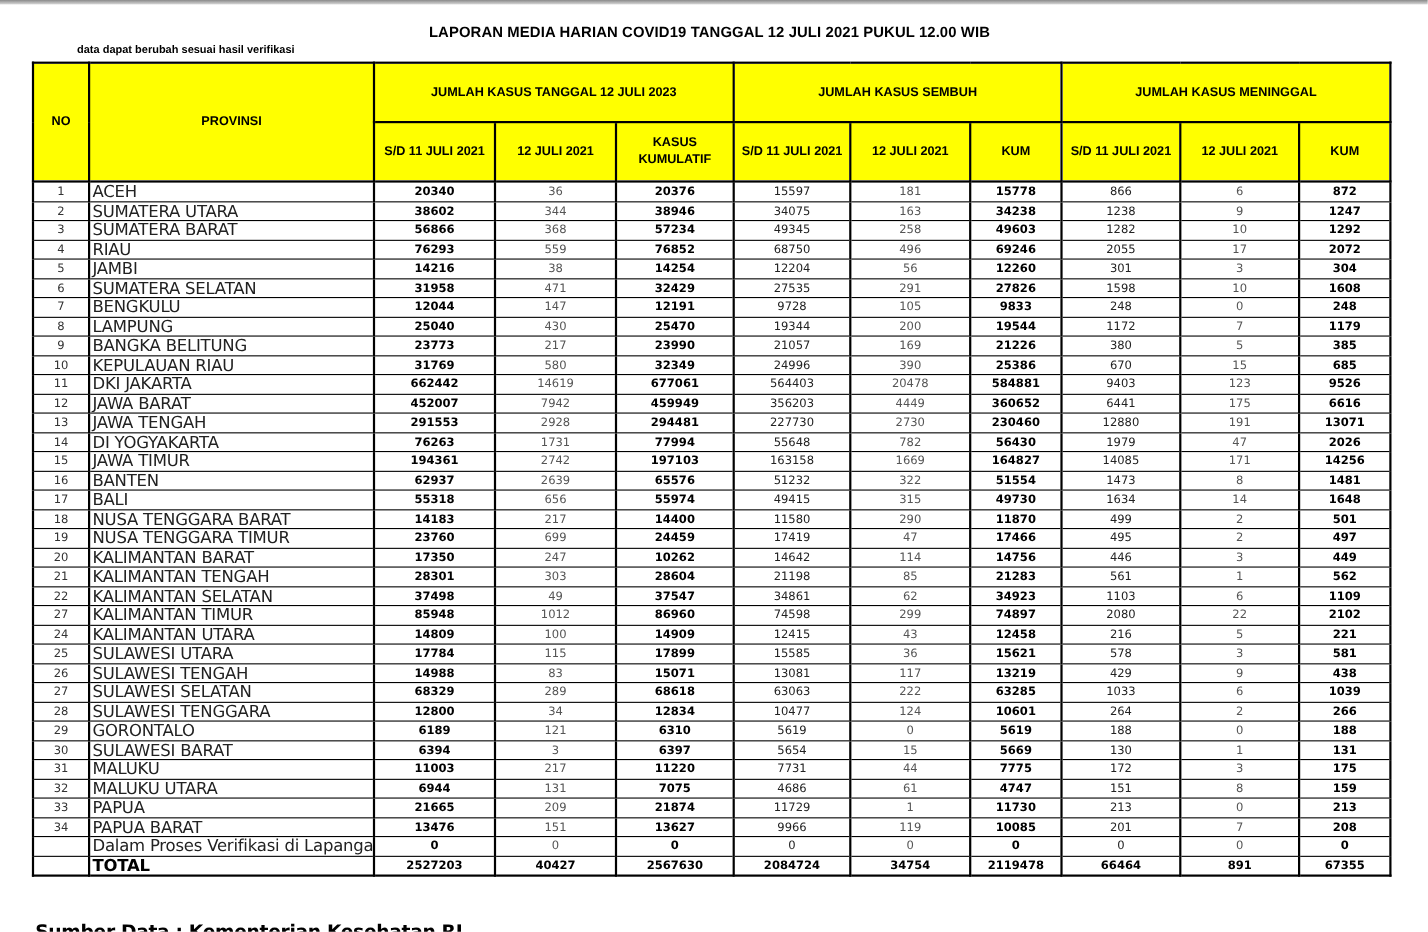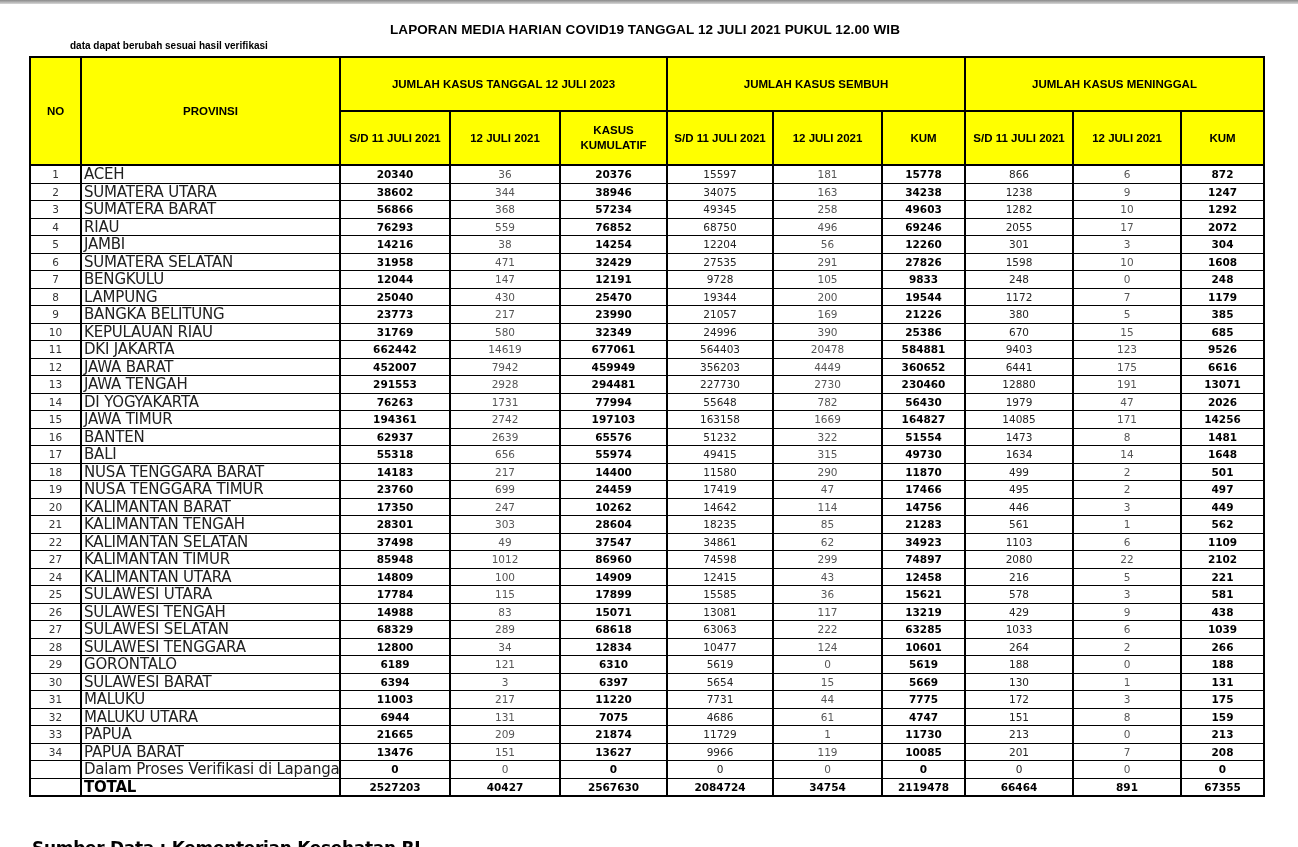--- a/index.html
+++ b/index.html
@@ -325,21 +325,21 @@
         <td class="n">446</td>
         <td class="g">3</td>
         <td class="b">449</td>
       </tr>
       <tr>
         <td class="no">21</td>
         <td class="prov">KALIMANTAN TENGAH</td>
         <td class="b">28301</td>
         <td class="g">303</td>
         <td class="b">28604</td>
-        <td class="n">18235</td>
+        <td class="n">21198</td>
         <td class="g">85</td>
         <td class="b">21283</td>
         <td class="n">561</td>
         <td class="g">1</td>
         <td class="b">562</td>
       </tr>
       <tr>
         <td class="no">22</td>
         <td class="prov">KALIMANTAN SELATAN</td>
         <td class="b">37498</td>

